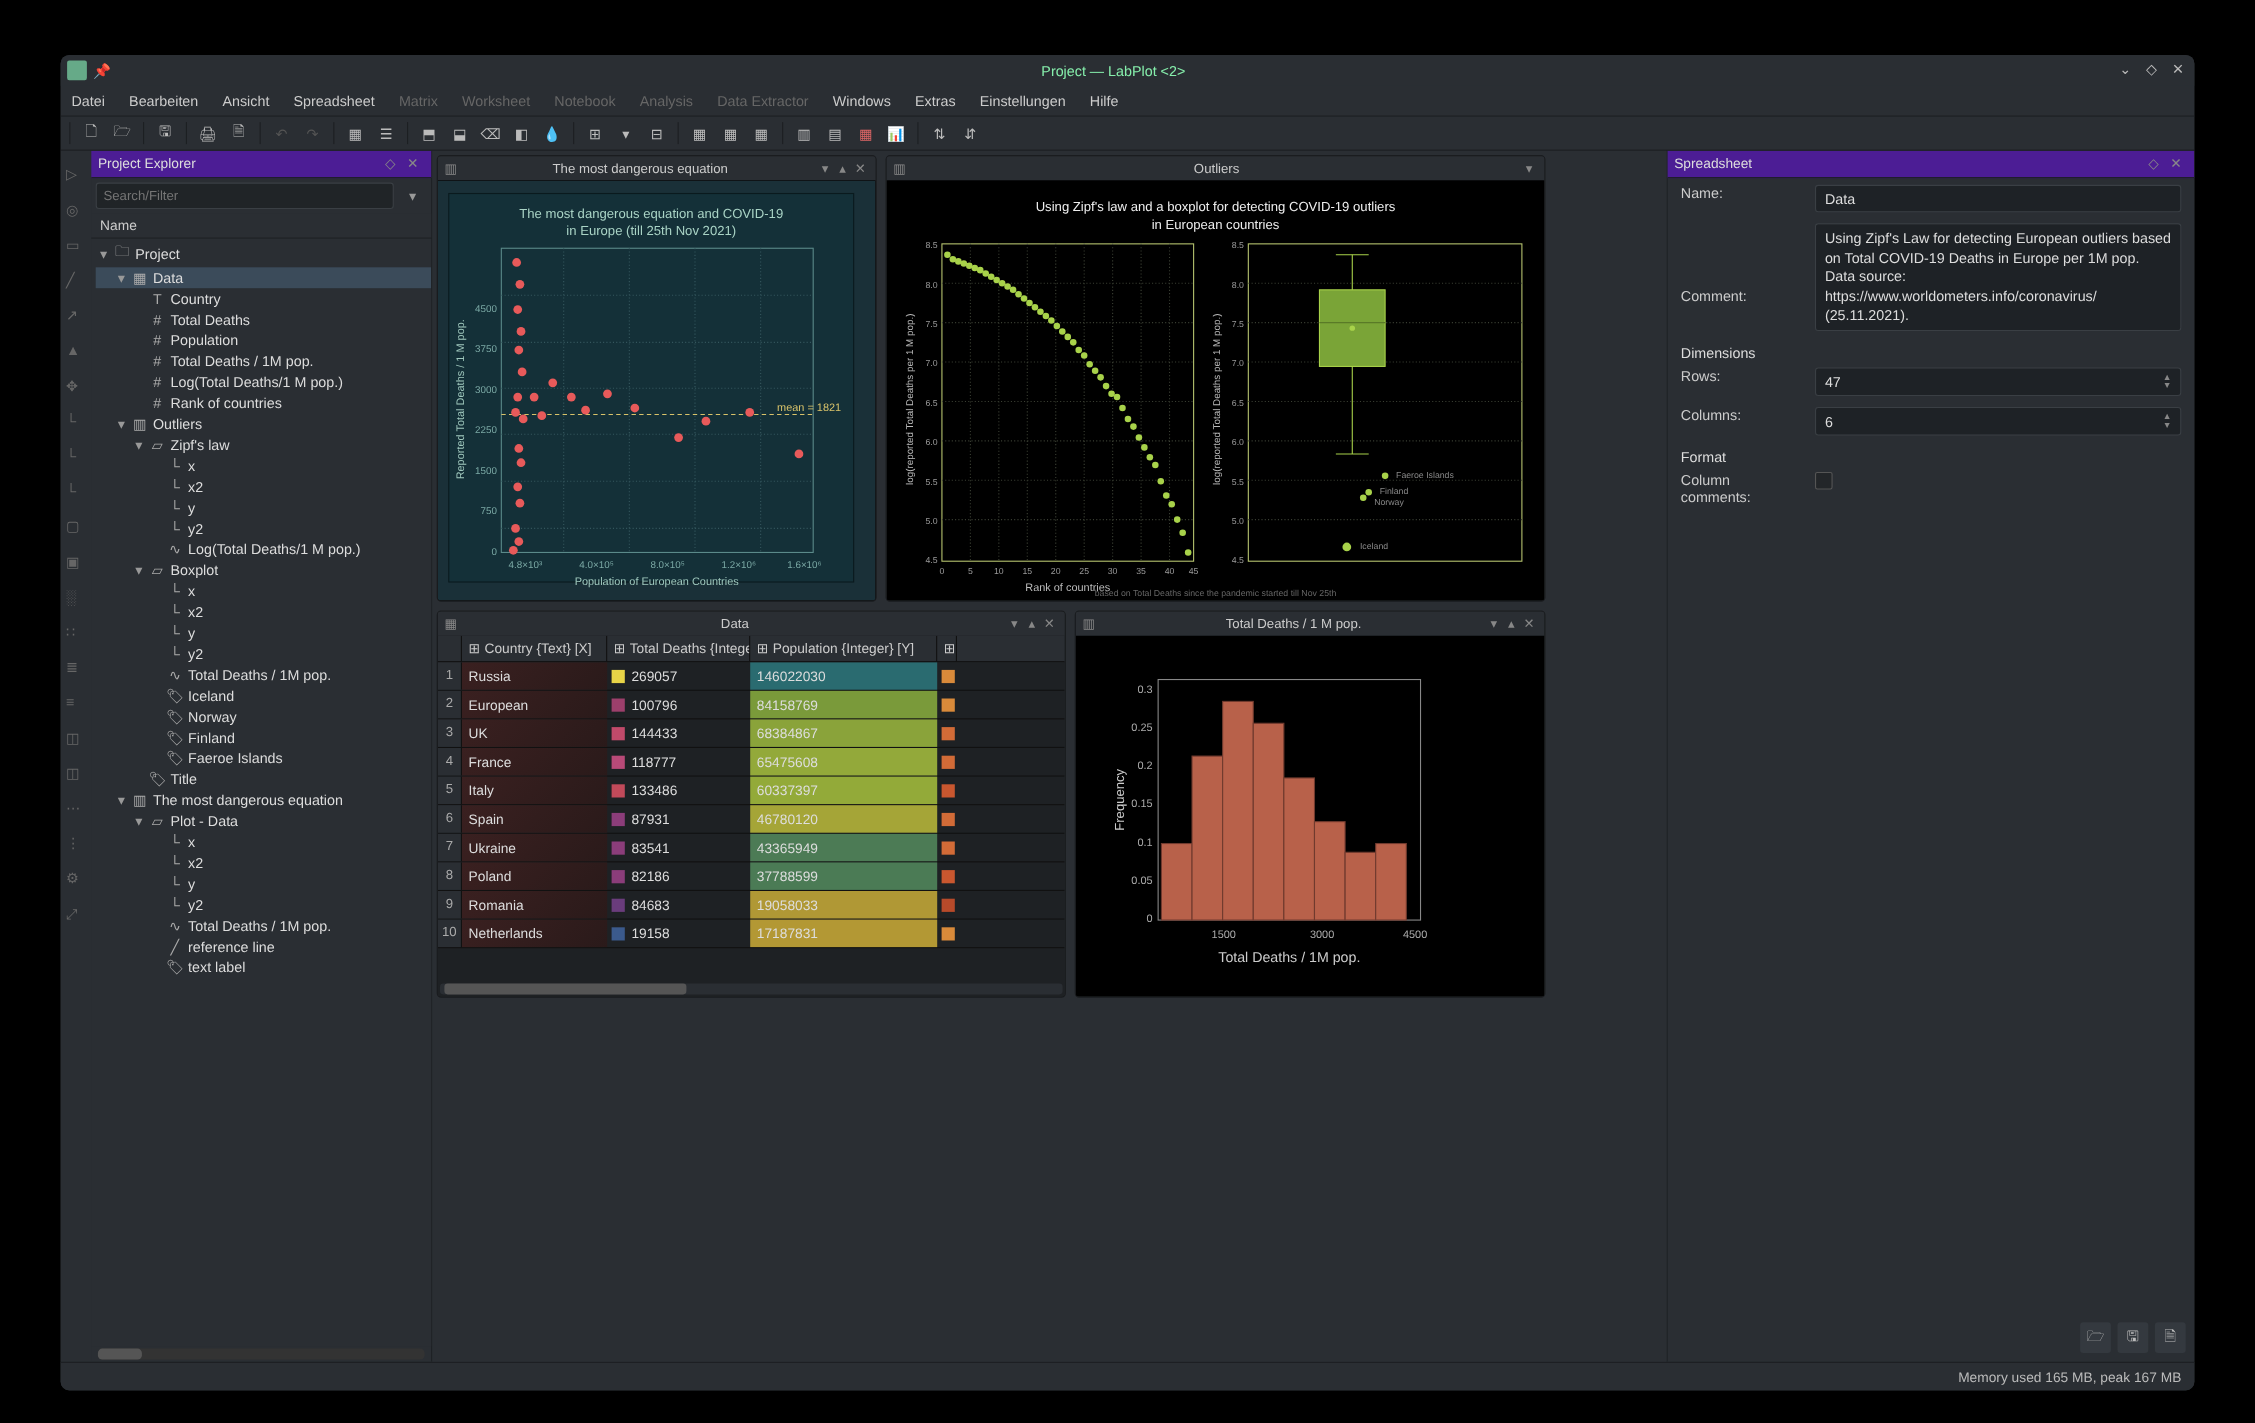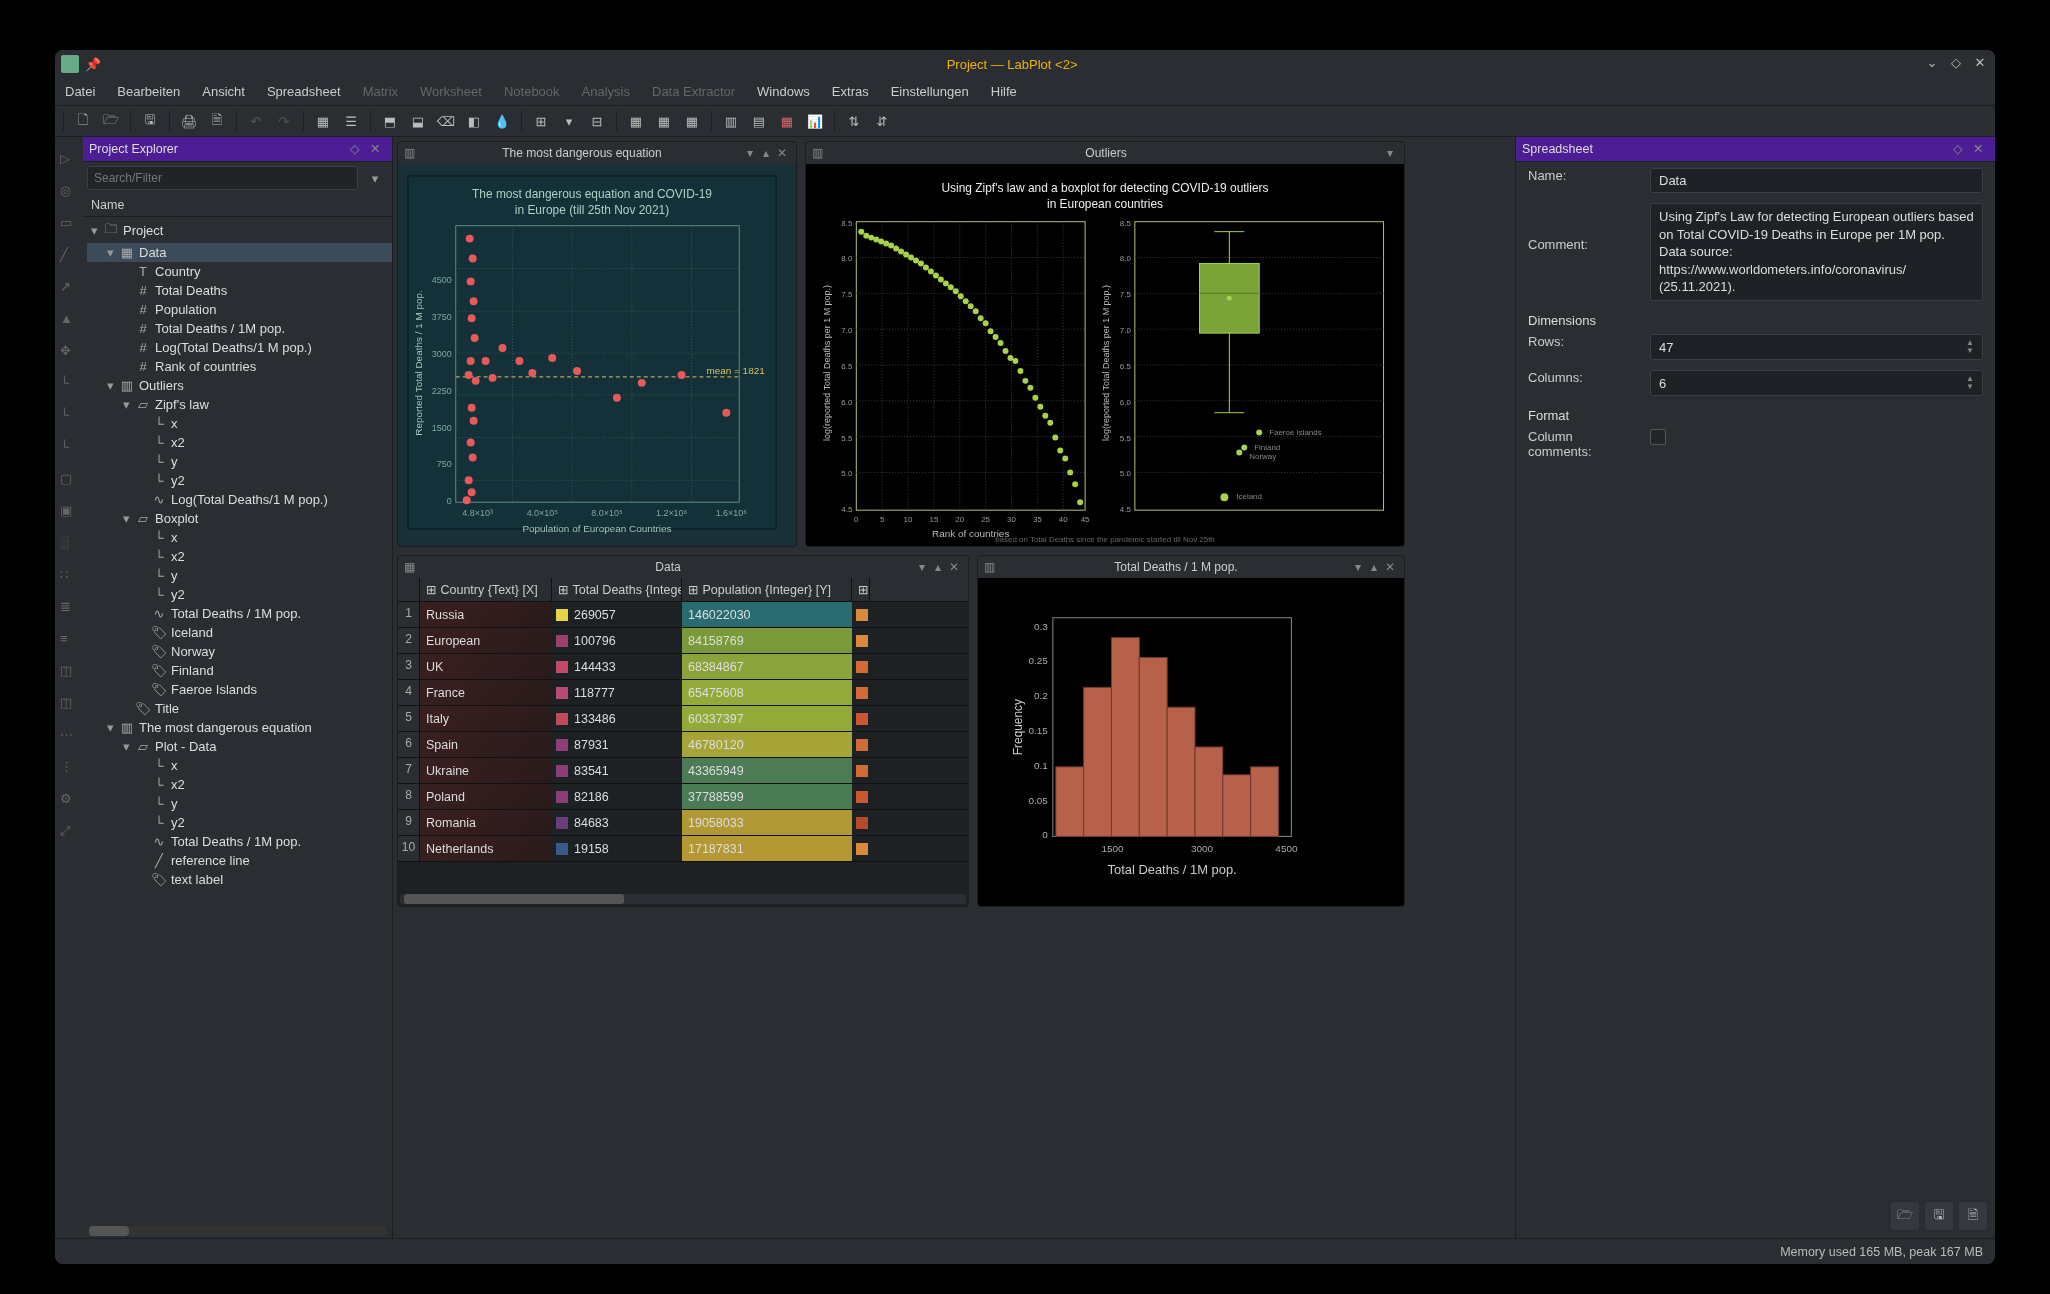--- a/index.html
+++ b/index.html
@@ -1,20 +1,20 @@
 <!DOCTYPE html>
 <html><head>
 <meta charset="utf-8">
 <style>
 * { margin: 0; padding: 0; box-sizing: border-box; font-family: "Segoe UI", Arial, sans-serif; }
 body { background: #000; width: 2050px; height: 1294px; overflow: hidden; color: #ddd; font-size: 13px; }
 .outer { background: #000; width: 100%; height: 100%; padding: 50px 55px 30px 55px; display: flex; flex-direction: column; }
 .window { background: #2a2e33; border-radius: 8px; flex: 1; display: flex; flex-direction: column; overflow: hidden; }
 .titlebar { height: 28px; background: #2a2e33; display: flex; align-items: center; padding: 0 6px; gap: 6px; }
-.titlebar .title { flex: 1; text-align: center; font-size: 13px; color: #eab308; }
+.titlebar .title { flex: 1; text-align: center; font-size: 13px; color: #86efac; }
 .titlebar .wbtn { width: 18px; height: 18px; color: #bbb; text-align: center; cursor: pointer; }
 .titlebar .appicon { width: 18px; height: 18px; background: #6a8; border-radius: 2px; }
 .titlebar .pin { color: #bbb; }
 .menubar { display: flex; padding: 4px 6px; gap: 14px; font-size: 13px; }
 .menubar .mitem { color: #ccc; padding: 2px 4px; cursor: pointer; }
 .menubar .mitem.disabled { color: #666; }
 .toolbar { display: flex; padding: 2px 4px; gap: 2px; border-top: 1px solid #1c1f22; border-bottom: 1px solid #1c1f22; align-items: center; }
 .tbtn { width: 26px; height: 26px; display: flex; align-items: center; justify-content: center; cursor: pointer; color: #bbb; border-radius: 3px; }
 .tbtn.disabled { color: #555; }
 .tsep { width: 1px; height: 20px; background: #1c1f22; margin: 0 4px; }
@@ -845,21 +845,21 @@
         <div class="panel-header">
           <span class="title">Spreadsheet</span>
           <span class="hbtn">◇</span>
           <span class="hbtn">✕</span>
         </div>
         <div class="form">
           <div class="form-row">
             <label>Name:</label>
             <input type="text" value="Data" style="">
           </div>
-          <div class="form-row" style="align-items:flex-start">
+          <div class="form-row" style="align-items:center">
             <label style="padding-top:34px">Comment:</label>
             <textarea class="txtarea" id="comment-ta" style="">Using Zipf's Law for detecting European outliers based on Total COVID-19 Deaths in Europe per 1M pop. Data source: https://www.worldometers.info/coronavirus/ (25.11.2021).
 
 N = 48</textarea>
           </div>
         </div>
         <div class="section-label">Dimensions</div>
         <div class="form">
           <div class="form-row">
             <label>Rows:</label>

